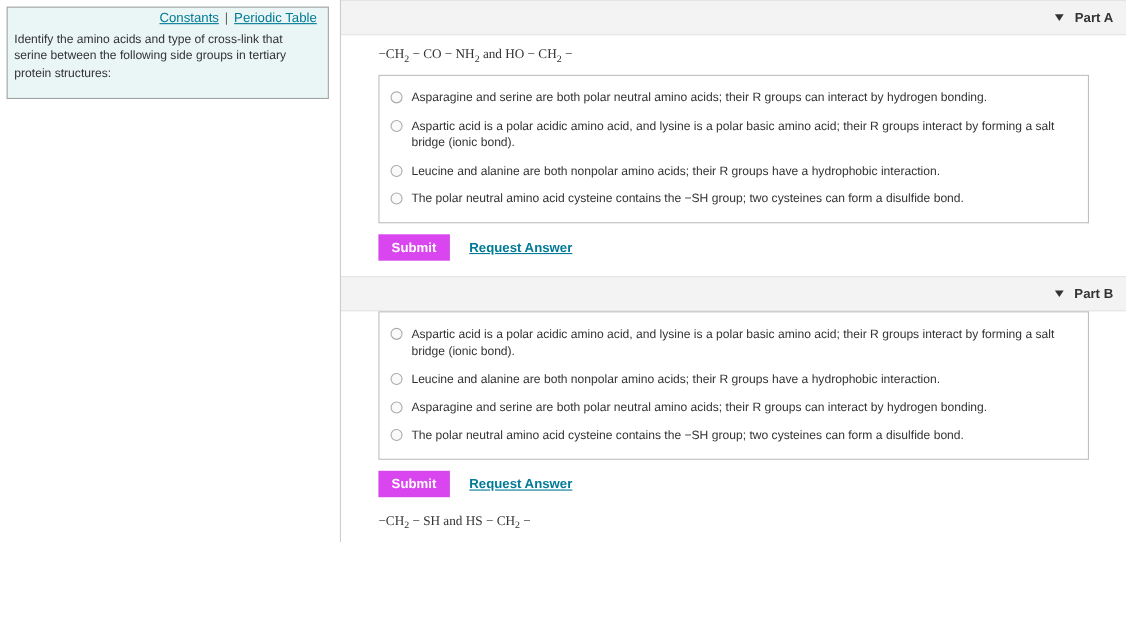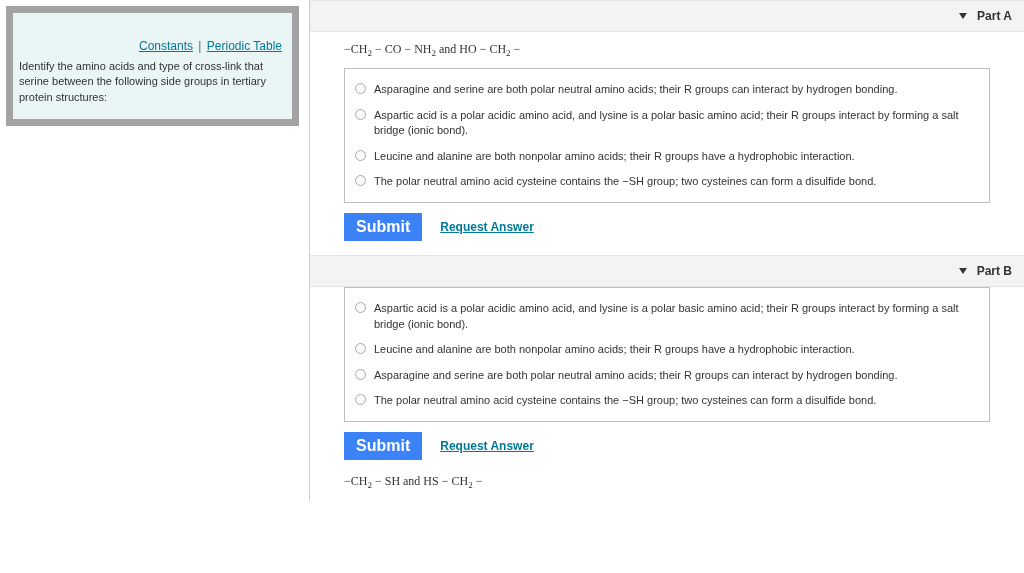--- a/index.html
+++ b/index.html
@@ -11,22 +11,22 @@
     width: 1024px;
     display: flex;
   }
   .left-panel {
     width: 310px;
     padding: 6px 10px 6px 6px;
     border-right: 1px solid #ccc;
   }
   .info-box {
     background: #eaf5f5;
-    border: 7px solid #a3a3a3;
-    padding: 26px 10px 14px 6px;
+    border: 1px solid #a3a3a3;
+    padding: 2px 10px 14px 6px;
   }
   .links-row {
     text-align: right;
     margin-bottom: 6px;
     font-size: 12px;
   }
   .links-row a {
     color: #007a96;
     text-decoration: underline;
   }
@@ -79,25 +79,25 @@
     margin-top: 1px;
   }
   .option-text { font-size: 11px; line-height: 1.4; }
   .actions {
     margin: 0 0 14px 34px;
     display: flex;
     align-items: center;
     gap: 18px;
   }
   .submit-btn {
-    background: #3b82f6;
+    background: #d946ef;
     color: #fff;
     border: none;
     padding: 5px 12px;
-    font-size: 16px;
+    font-size: 12px;
     font-weight: bold;
     cursor: pointer;
   }
   .request-link {
     color: #007a96;
     text-decoration: underline;
     font-weight: bold;
     font-size: 12px;
     cursor: pointer;
   }

